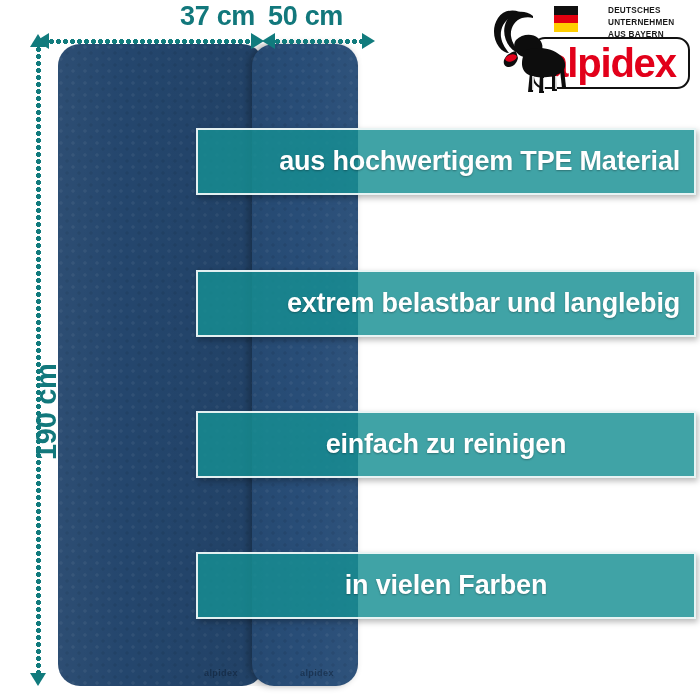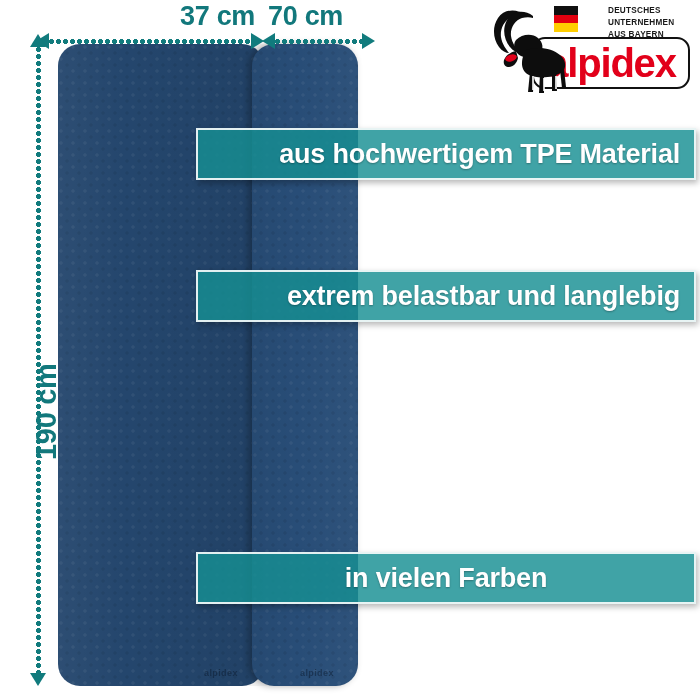--- a/index.html
+++ b/index.html
@@ -138,21 +138,21 @@
   .dim-label-v {
     transform-origin: 0 0;
     transform: rotate(-90deg);
     font-size: 29px;
   }
 
   
   .banner {
     position: absolute;
     left: 196px;
-    height: 52px;
+    height: 67px;
     box-sizing: border-box;
     border: 2px solid rgba(255,255,255,0.88);
     background: rgba(22, 143, 146, 0.82);
     box-shadow: 2px 3px 6px rgba(0,0,0,0.28);
     display: flex;
     align-items: center;
     overflow: visible;
   }
   .banner-text {
     width: 100%;
@@ -255,21 +255,21 @@
     <div class="mat-brand mat-brand-right">alpidex</div>
   </div>
 
   <div class="dim-label" style="left:180px; top:1px;">37 cm</div>
   <div class="dim-h" style="left:36px; top:34px; width:228px;">
     <div class="arrow-left-h"></div>
     <div class="dim-dots-h"></div>
     <div class="arrow-right-h"></div>
   </div>
 
-  <div class="dim-label" style="left:268px; top:1px;">70 cm</div>
+  <div class="dim-label" style="left:268px; top:1px;">50 cm</div>
   <div class="dim-h" style="left:262px; top:34px; width:113px;">
     <div class="arrow-left-h"></div>
     <div class="dim-dots-h"></div>
     <div class="arrow-right-h"></div>
   </div>
 
   <div class="dim-label dim-label-v" style="left:30px; top:460px;">190 cm</div>
   <div class="dim-v" style="left:31px; top:34px; height:652px;">
     <div class="arrow-up-v"></div>
     <div class="dim-dots-v"></div>
@@ -277,20 +277,23 @@
   </div>
 
   <div class="banner b1">
     <span class="banner-text align-right">aus hochwertigem TPE Material</span>
   </div>
 
   <div class="banner b2">
     <span class="banner-text align-right">extrem belastbar und langlebig</span>
   </div>
 
+  <div class="banner b3">
+    <span class="banner-text align-center">einfach zu reinigen</span>
+  </div>
 
   <div class="banner b4">
     <span class="banner-text align-center">in vielen Farben</span>
   </div>
 
   <div class="logo-block">
 
     <div class="flag">
       <div class="flag-black"></div>
       <div class="flag-red"></div>

